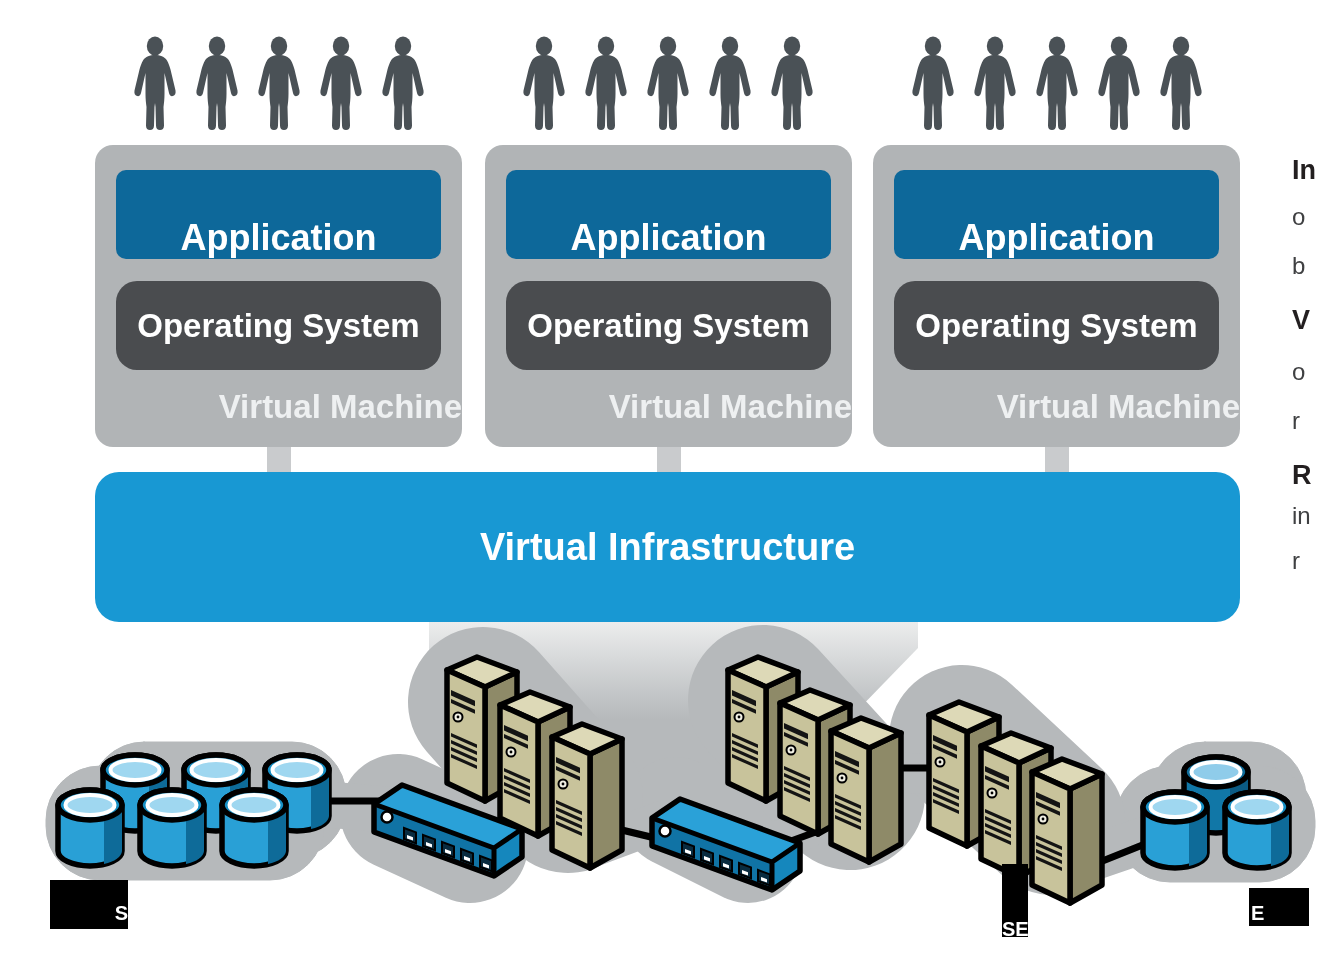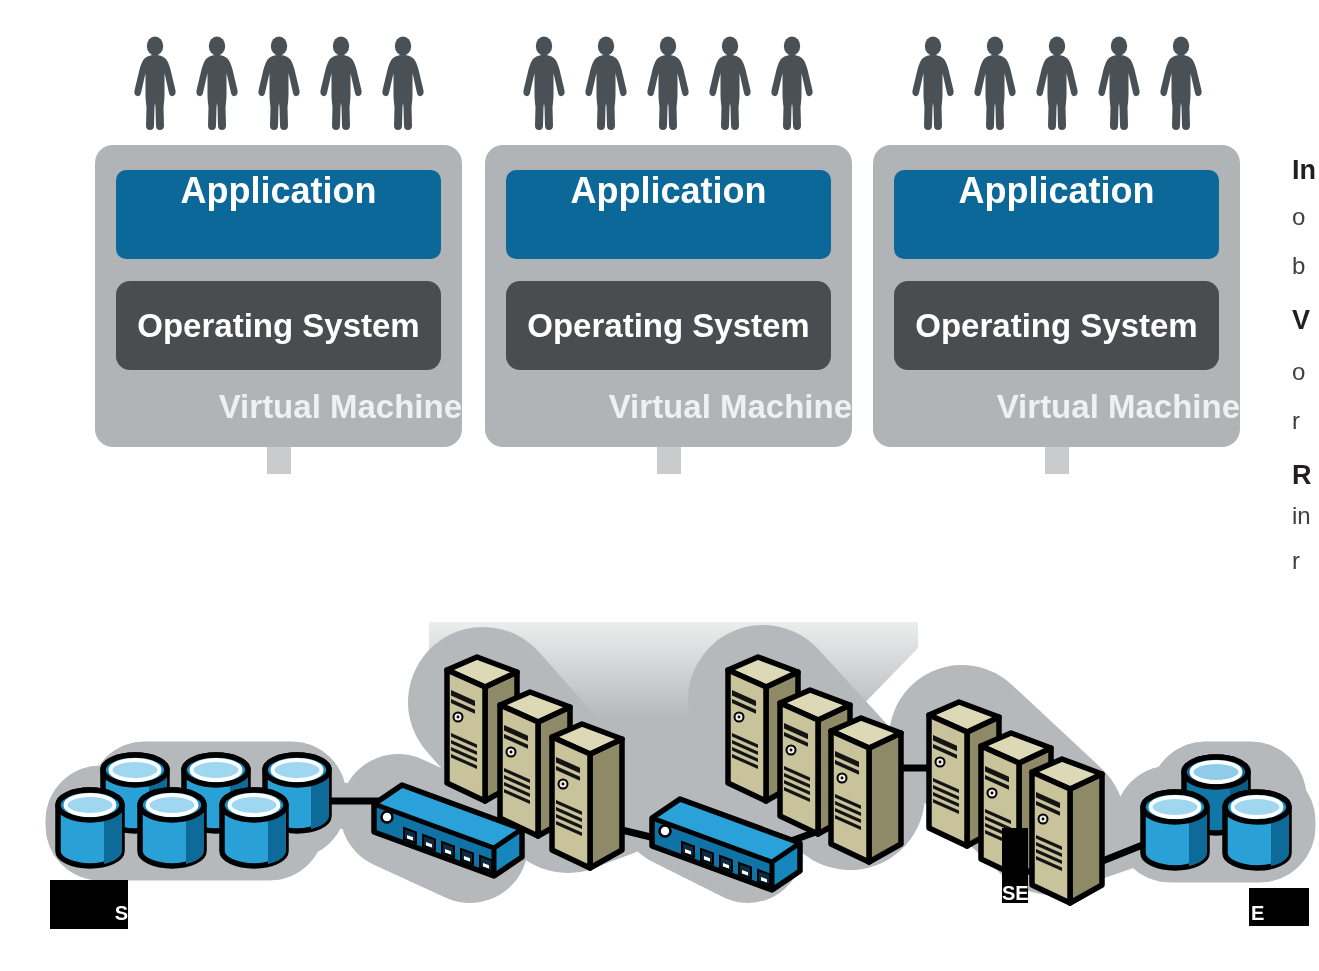--- a/index.html
+++ b/index.html
@@ -4,44 +4,44 @@
 <style>
   html,body{margin:0;padding:0;background:#ffffff;}
   .stage{position:relative;width:1319px;height:971px;background:#ffffff;overflow:hidden;
          font-family:"Liberation Sans",sans-serif;}
   .stage svg.scene{position:absolute;left:0;top:0;z-index:1;}
   symbol{overflow:visible;}
 
   .vm-card{position:absolute;top:145px;width:367px;height:302px;background:#b1b4b6;
            border-radius:18px;z-index:2;}
   .app-bar{position:absolute;left:21px;right:21px;top:25px;height:89px;background:#0d689a;
-           border-radius:10px;display:flex;align-items:flex-start;justify-content:center;
+           border-radius:10px;display:flex;align-items:flex-end;justify-content:center;
            color:#ffffff;font-size:36px;font-weight:bold;}
   .os-bar{position:absolute;left:21px;right:21px;top:136px;height:89px;background:#4a4c4f;
-          border-radius:14px;display:flex;align-items:center;justify-content:center;
+          border-radius:21px;display:flex;align-items:center;justify-content:center;
           color:#ffffff;font-size:33px;font-weight:bold;}
   .vm-label{position:absolute;left:0;right:0;top:243px;text-align:right;
             font-size:33px;font-weight:bold;color:#eef0f1;}
   .vm-tab{position:absolute;left:50%;margin-left:-12px;top:302px;width:24px;height:27px;
           background:#c9cbcd;}
 
   .vi-bar{position:absolute;left:95px;top:472px;width:1145px;height:150px;background:#1898d3;
           border-radius:24px;display:flex;align-items:center;justify-content:center;
           color:#ffffff;font-size:38px;font-weight:bold;z-index:2;}
 
   .side-col{position:absolute;left:0;top:0;width:1319px;height:971px;z-index:3;pointer-events:none;border-radius:13px;}
   .frag{position:absolute;left:1292px;white-space:nowrap;}
   .frag.h{font-weight:bold;font-size:27px;color:#231f20;}
   .frag.b{font-size:24px;color:#3f4042;}
 
   .patch{position:absolute;background:#000000;z-index:4;display:flex;align-items:flex-end;
          color:#ffffff;font-weight:bold;font-size:20px;}
   .patch span{white-space:nowrap;line-height:1;}
   .patch1{left:50px;top:880px;width:78px;height:43px;justify-content:flex-end;padding-bottom:6px;}
-  .patch2{left:1002px;top:828px;width:26px;height:75px;justify-content:flex-start;padding-bottom:0;}
+  .patch2{left:1002px;top:864px;width:26px;height:75px;justify-content:flex-start;padding-bottom:0;text-decoration:underline;}
   .patch3{left:1249px;top:888px;width:58px;height:35px;justify-content:flex-start;
           padding-left:2px;padding-bottom:3px;}
 </style>
 </head>
 <body>
 
 <div class="stage">
 
   <svg class="scene" width="1319" height="971" viewBox="0 0 1319 971">
     <defs>
@@ -225,20 +225,23 @@
     <div class="app-bar">
       <span>Application</span>
     </div>
     <div class="os-bar">
       <span>Operating System</span>
     </div>
     <div class="vm-label">Virtual Machine</div>
     <div class="vm-tab"></div>
   </div>
 
+  <div class="vi-bar">
+    <span>Virtual Infrastructure</span>
+  </div>
 
   <div class="side-col">
     <span class="frag h" style="top:155px;">In</span>
     <span class="frag b" style="top:203px;">o</span>
     <span class="frag b" style="top:252px;">b</span>
     <span class="frag h" style="top:305px;">V</span>
     <span class="frag b" style="top:358px;">o</span>
     <span class="frag b" style="top:407px;">r</span>
     <span class="frag h" style="top:460px;">R</span>
     <span class="frag b" style="top:502px;">in</span>

